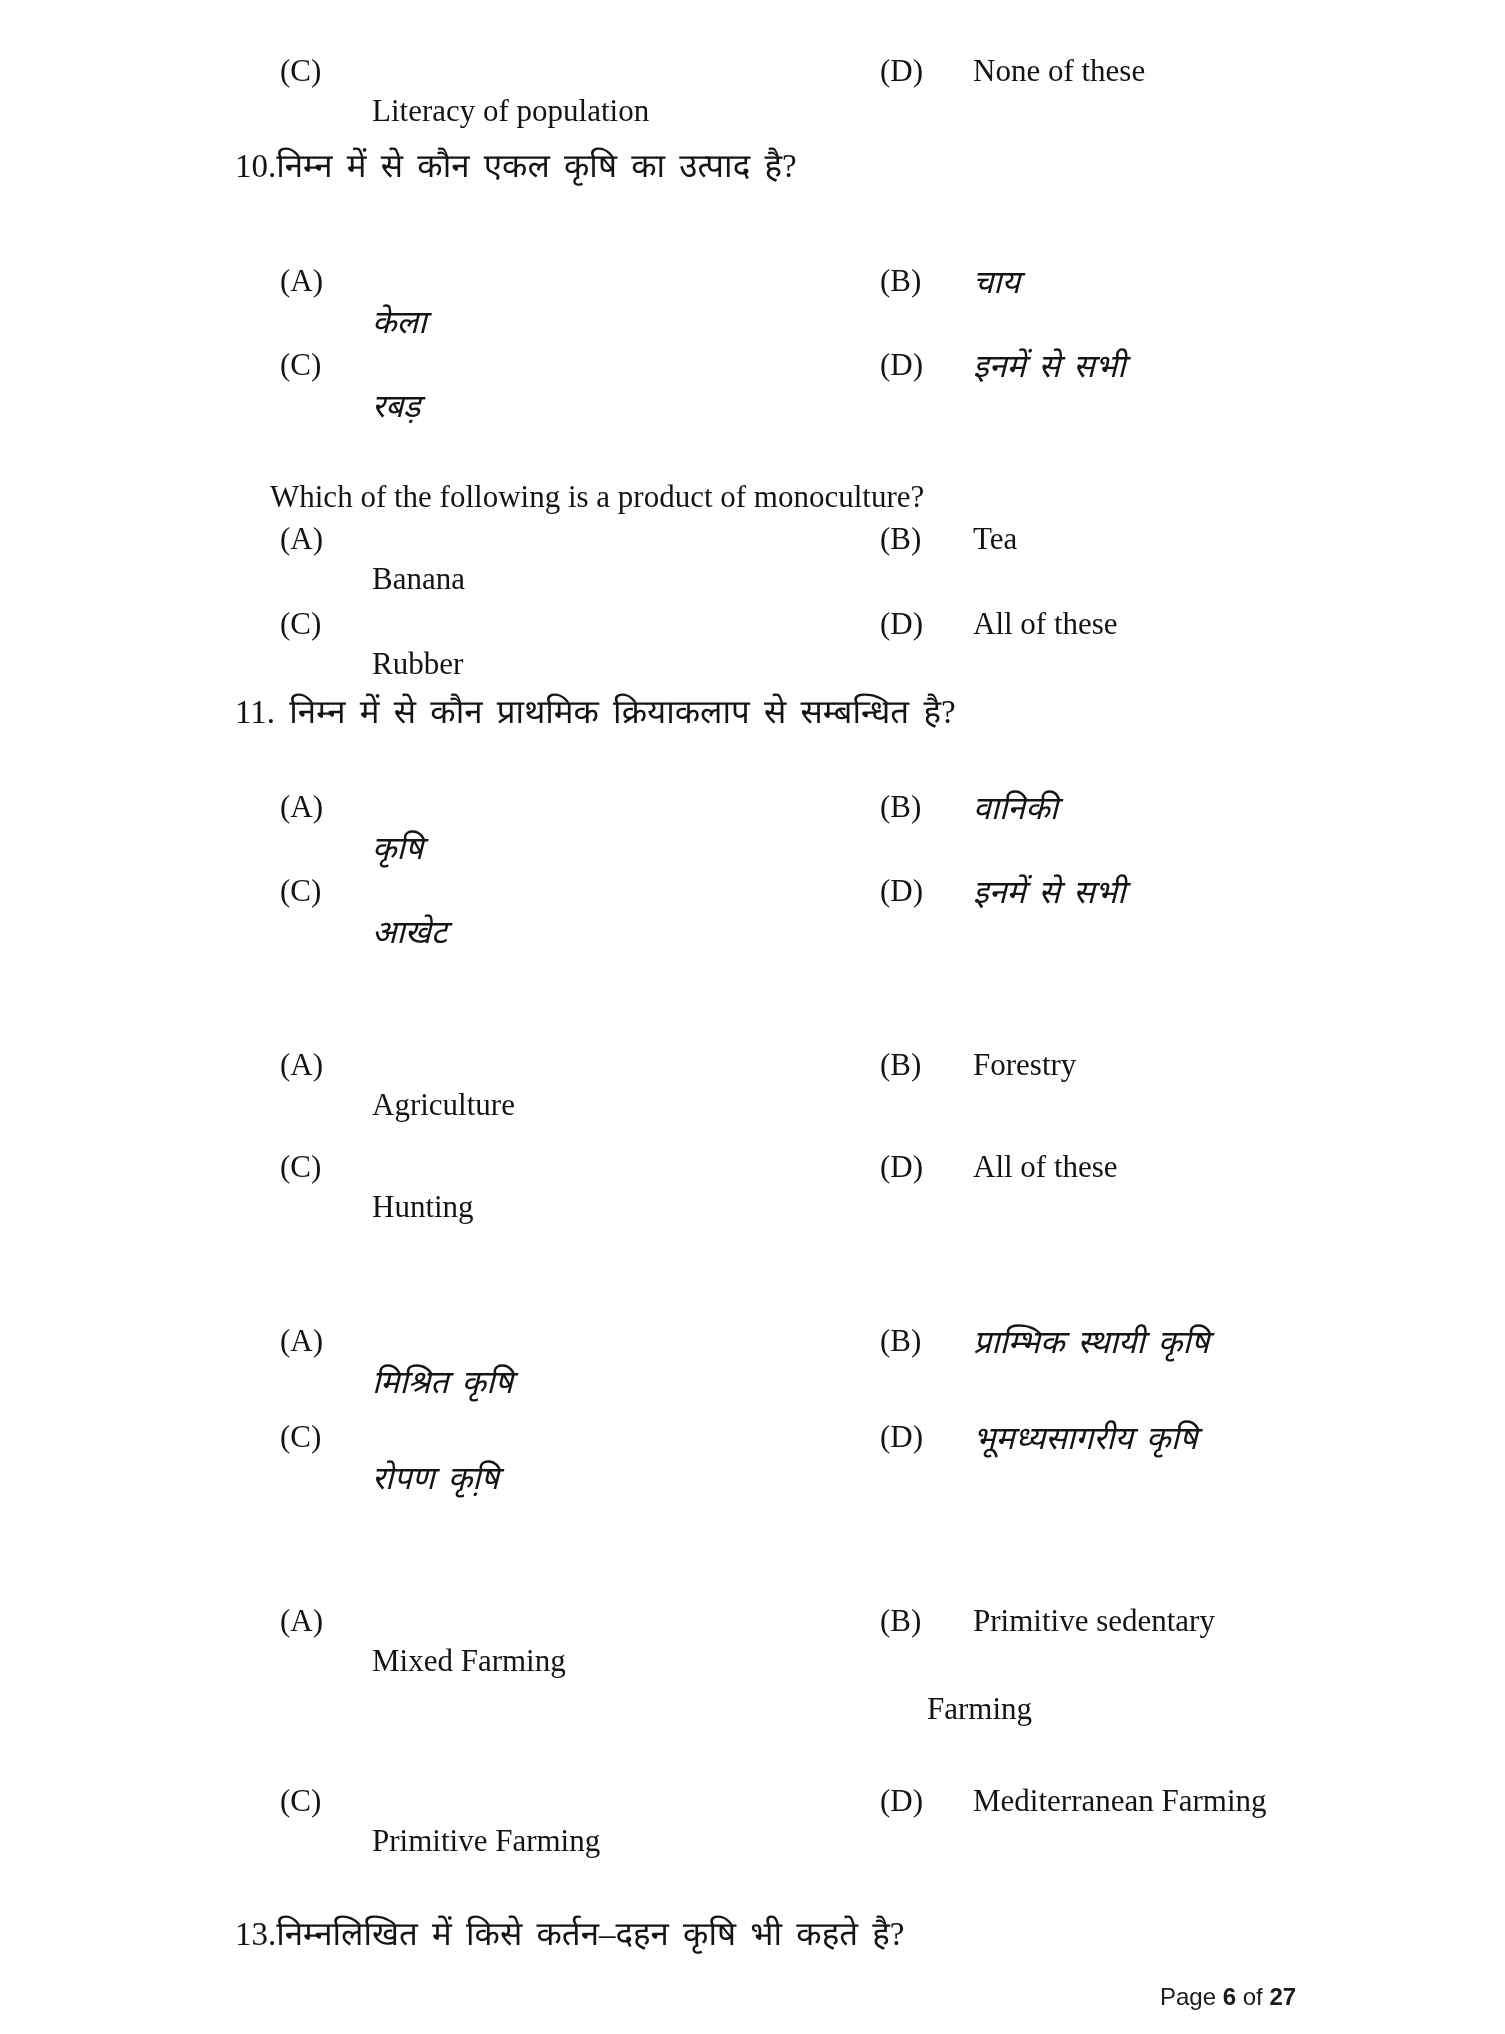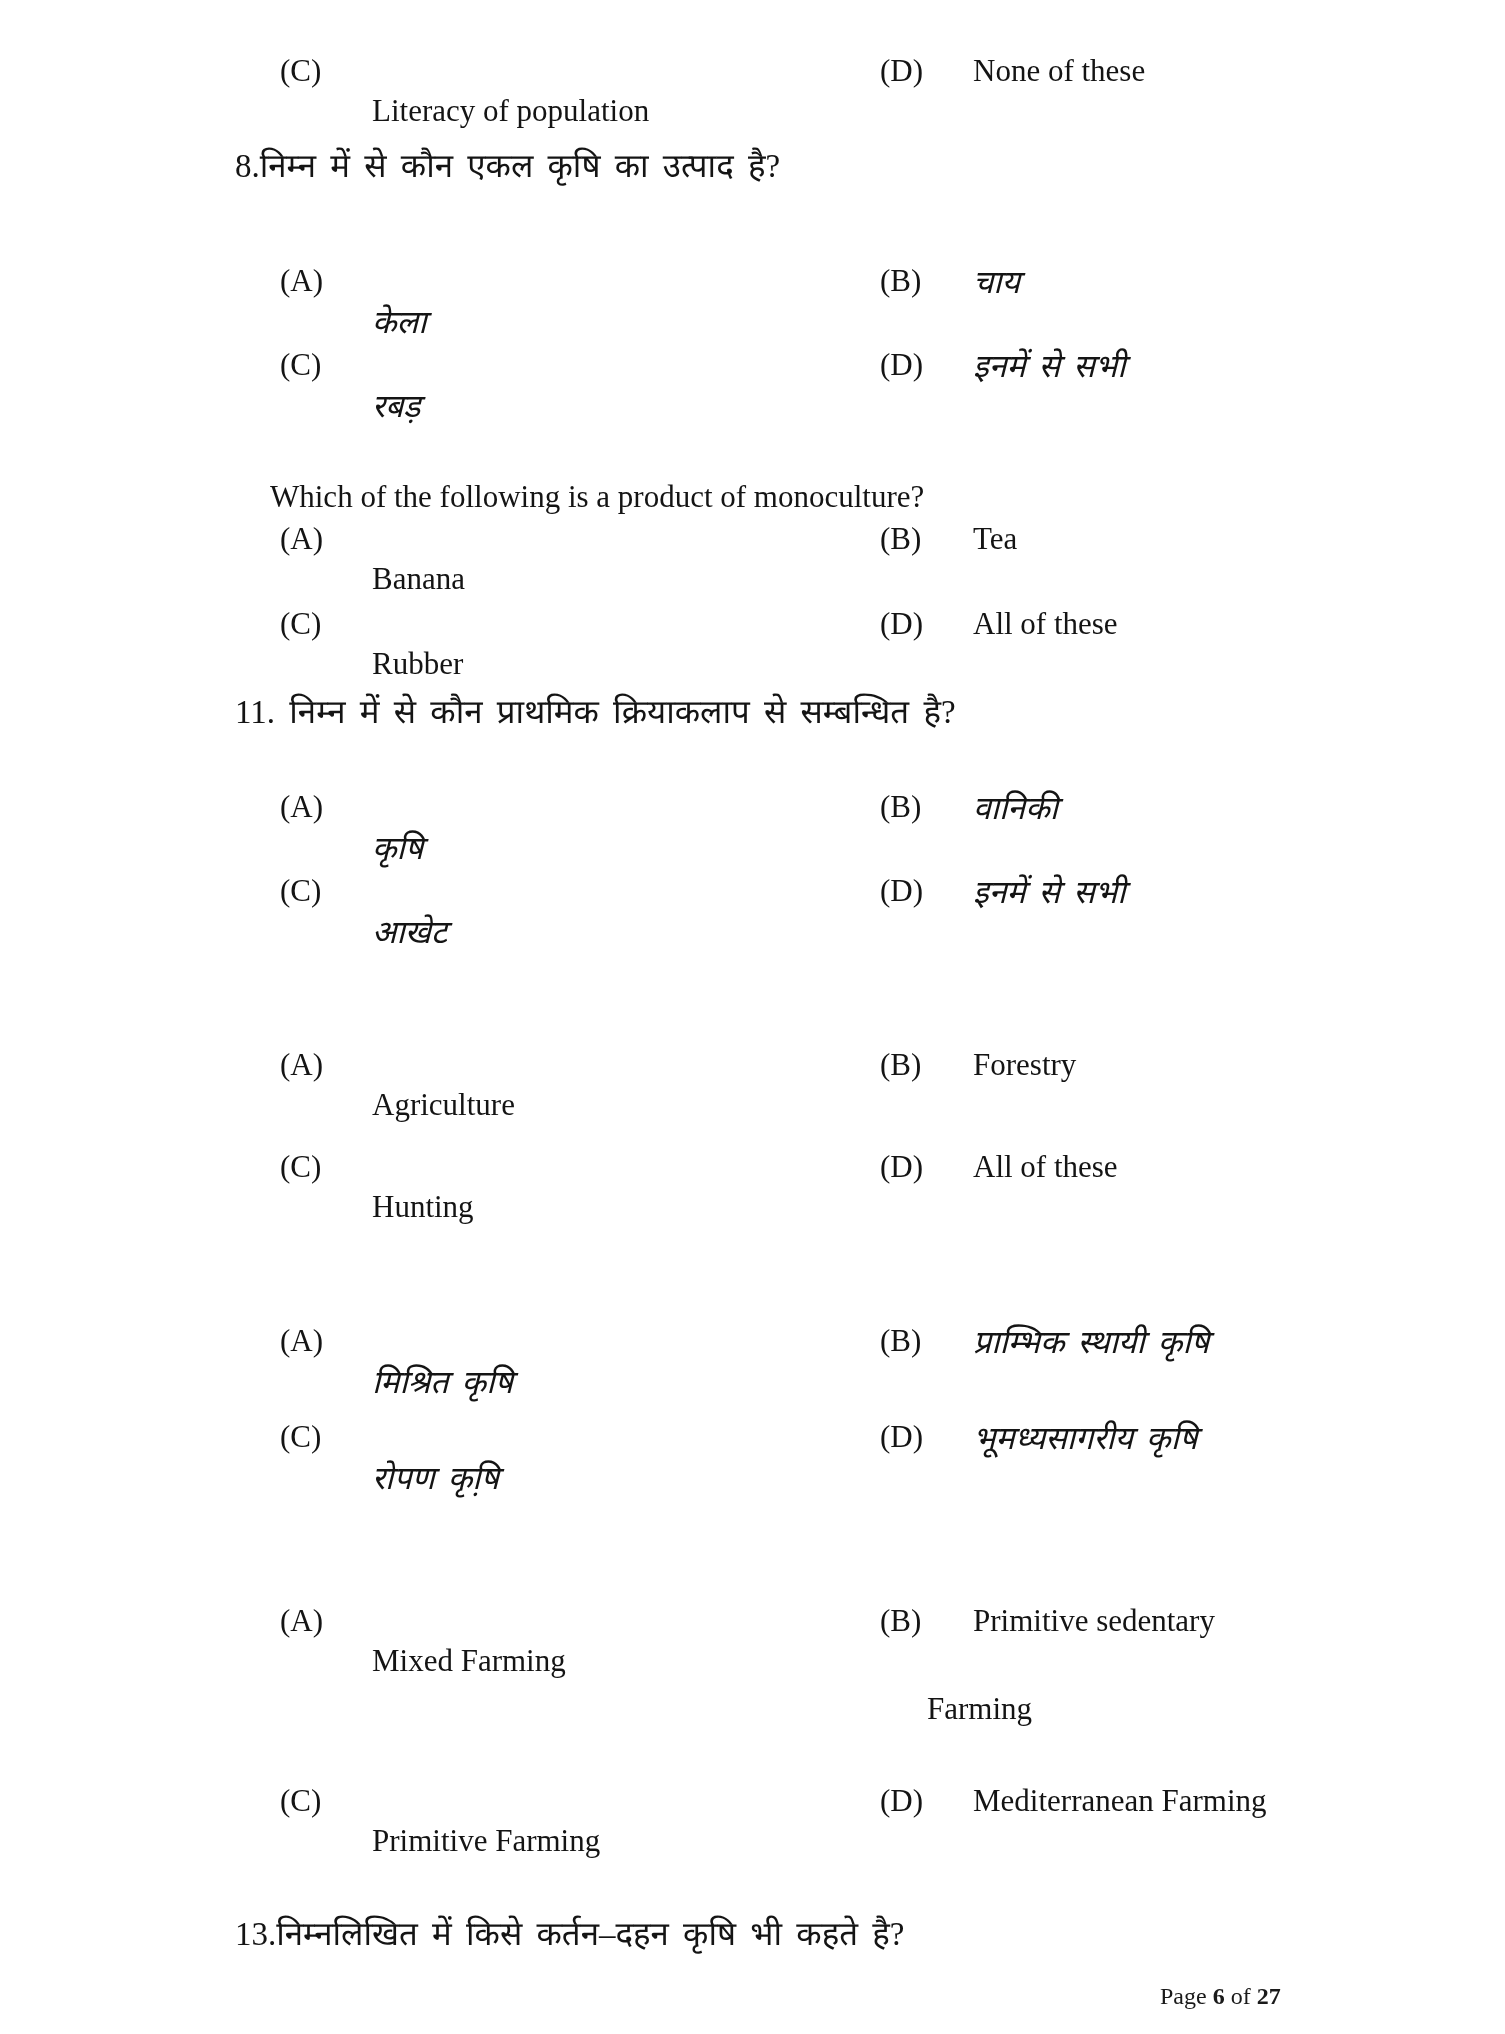--- a/index.html
+++ b/index.html
@@ -21,38 +21,38 @@
   .opt .lab,.opt .txt{position:absolute;top:0;font-size:31px;}
   .opt .hi{font-size:32px;word-spacing:5px;font-style:italic;}
   .la{left:280px;}
   .ta{left:372px;margin-top:40px;}
   .lb{left:880px;}
   .tb{left:973px;}
   
   .cont{left:927px;font-size:31px;}
   .footer{
     position:absolute;left:1160px;top:1983px;
-    font-family:Liberation Serif, serif;
+    font-family:Liberation Sans, sans-serif;
     font-size:24px;color:#1a1a1a;white-space:nowrap;
   }
   .footer b{font-weight:bold;}
 </style>
 </head>
 <body>
 
 <div class="page">
 
   <div class="row opt" style="top:52px">
     <span class="lab la">(C)</span>
     <span class="txt ta">Literacy of population</span>
     <span class="lab lb">(D)</span>
     <span class="txt tb">None of these</span>
   </div>
 
-  <div class="row q-hi" style="top:146px">8.निम्न में से कौन एकल कृषि का उत्पाद है?</div>
+  <div class="row q-hi" style="top:146px">10.निम्न में से कौन एकल कृषि का उत्पाद है?</div>
 
   <div class="row opt" style="top:262px">
     <span class="lab la">(A)</span>
     <span class="txt ta hi">केला</span>
     <span class="lab lb">(B)</span>
     <span class="txt tb hi">चाय</span>
   </div>
 
   <div class="row opt" style="top:346px">
     <span class="lab la">(C)</span>

